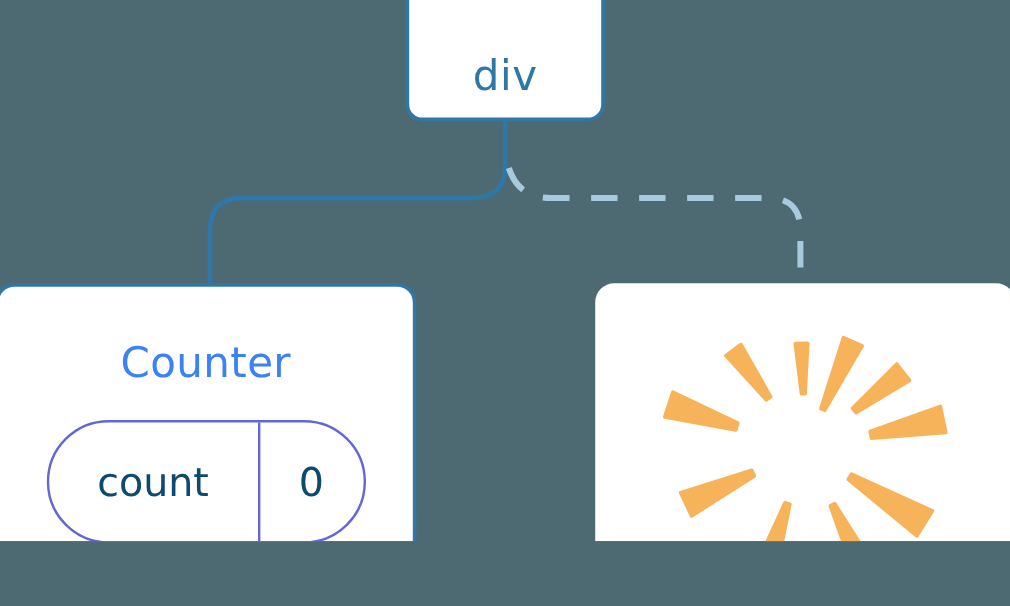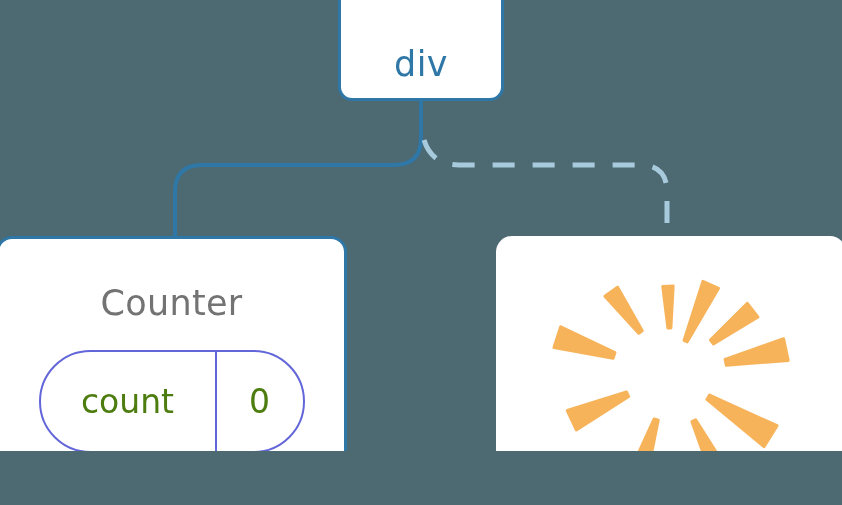--- a/index.html
+++ b/index.html
@@ -59,21 +59,21 @@
     height: 266px;
     border: 3px solid #2e77a6;
     border-radius: 16px;
     display: flex;
     flex-direction: column;
     align-items: center;
     padding-top: 47px;
   }
   .node-counter .node-title {
     font-size: 35px;
-    color: #737373;
+    color: #3b82f6;
     line-height: 1;
     letter-spacing: 0.3px;
   }
 
   .node-loading {
     left: 496px;
     top: 236px;
     width: 350px;
     height: 273px;
     border-radius: 16px;
@@ -91,21 +91,21 @@
     border-radius: 52px;
     box-sizing: border-box;
     display: flex;
     align-items: stretch;
     background: #ffffff;
   }
   .state-key, .state-val {
     display: flex;
     align-items: center;
     justify-content: center;
-    color: #4d7c0f;
+    color: #0c4a6e;
     font-size: 33px;
     line-height: 1;
   }
   .state-key { width: 174px; }
   .state-val {
     flex: 1;
     border-left: 2.5px solid #6366d8;
   }
 
   

